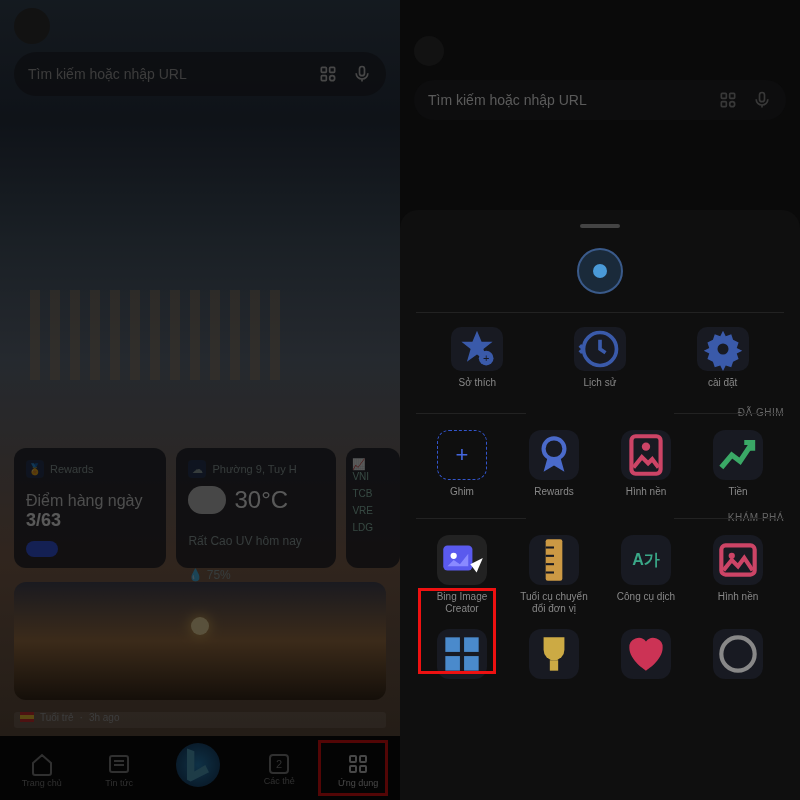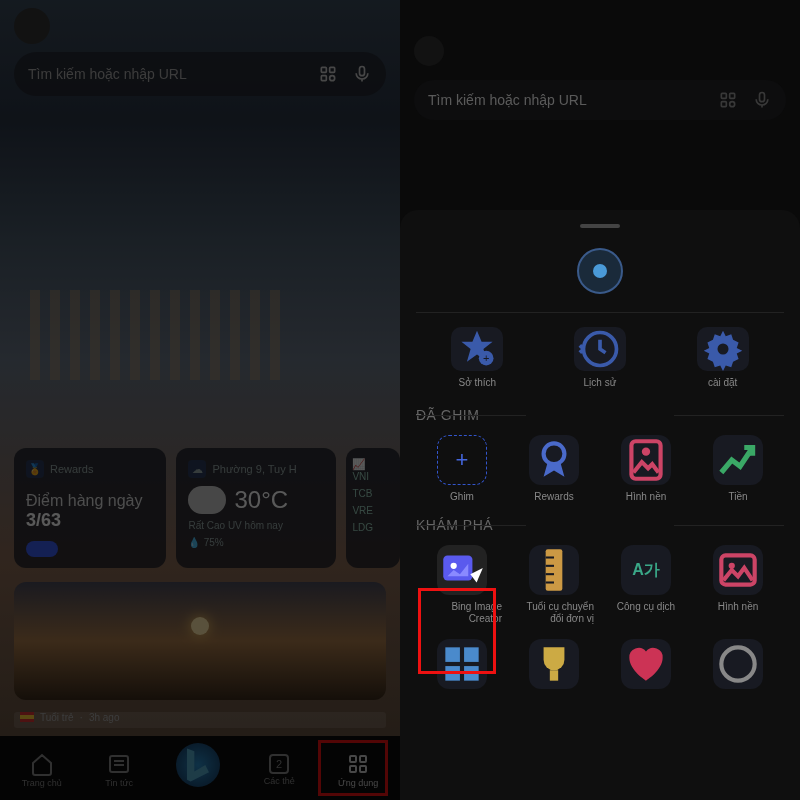--- a/index.html
+++ b/index.html
@@ -24,21 +24,21 @@
 .card-weather { width: 168px; height: 120px; }
 .card-stocks { width: 56px; height: 120px; padding: 10px 6px; }
 .card-head { display: flex; align-items: center; gap: 6px; font-size: 11px; color: #9aa; }
 .card-icon-sq { width: 18px; height: 18px; background: #2a3a5a; border-radius: 4px; display: flex; align-items: center; justify-content: center; }
 .rewards-title { color: #ddd; font-size: 16px; margin-top: 14px; }
 .rewards-num { color: #fff; font-size: 18px; font-weight: 600; }
 .rewards-toggle { margin-top: 10px; width: 32px; height: 16px; background: #3a5aee; border-radius: 8px; position: relative; }
 .weather-main { display: flex; align-items: flex-start; gap: 8px; margin-top: 8px; }
 .weather-cloud { width: 38px; height: 28px; background: #ccc; border-radius: 14px; position: relative; }
 .weather-temp { color: #fff; font-size: 24px; font-weight: 300; }
-.weather-sub { color: #9aa; font-size: 10px; margin-top: 6px; }
+.weather-sub { color: #9aa; font-size: 12px; margin-top: 20px; }
 .stock-line { color: #9cb; font-size: 10px; margin-bottom: 6px; }
 
 .sunset-card { position: absolute; top: 582px; left: 14px; right: 14px; height: 118px; background: linear-gradient(180deg, #4a4a5a, #aa7a4a, #3a2a1a); border-radius: 12px; }
 .sunset-sun { position: absolute; left: 50%; top: 30%; width: 18px; height: 18px; background: #ffe8aa; border-radius: 50%; transform: translateX(-50%); box-shadow: 0 0 14px #ffcc66; }
 
 .news-strip { position: absolute; bottom: 72px; left: 14px; right: 14px; height: 16px; background: rgba(255,255,255,0.12); border-radius: 3px; display: flex; align-items: flex-start; padding: 0 6px; font-size: 10px; color: #aaa; gap: 6px; }
 .news-flag { width: 14px; height: 10px; background: linear-gradient(180deg, #d33 33%, #fc3 33%, #fc3 66%, #d33 66%); }
 
 .bottom-nav { position: absolute; bottom: 0; left: 0; right: 0; height: 64px; background: #0a0a0a; display: flex; align-items: center; justify-content: space-around; padding-top: 4px; }
 .nav-item { display: flex; flex-direction: column; align-items: center; gap: 2px; color: #888; font-size: 9px; }
@@ -54,30 +54,30 @@
 .panel-handle { width: 40px; height: 4px; background: #444; border-radius: 2px; margin: 0 auto 20px; }
 .panel-avatar { width: 46px; height: 46px; border-radius: 50%; background: #1a2a3a; border: 2px solid #3a5a8a; margin: 0 auto 18px; display: flex; align-items: center; justify-content: center; }
 .avatar-head { width: 14px; height: 14px; border-radius: 50%; background: #4a9ad8; }
 .panel-divider { height: 1px; background: #222; margin: 0 0 14px; }
 
 .quick-row { display: flex; justify-content: space-around; margin-bottom: 18px; }
 .quick-item { display: flex; flex-direction: column; align-items: center; width: 80px; }
 .quick-box { width: 52px; height: 44px; background: #181a22; border-radius: 10px; display: flex; align-items: center; justify-content: center; margin-bottom: 6px; }
 .quick-label { color: #888; font-size: 10px; text-align: center; line-height: 1.2; }
 
-.section-title { color: #666; font-size: 14px; text-align: left; margin: 10px 0 12px; letter-spacing: 0.5px; position: relative; }
+.section-title { color: #666; font-size: 10px; text-align: right; margin: 10px 0 12px; letter-spacing: 0.5px; position: relative; }
 .section-title::before, .section-title::after { content: ''; position: absolute; top: 50%; width: 30%; height: 1px; background: #222; }
 .section-title::before { left: 0; }
 .section-title::after { right: 0; }
 
 .grid-row { display: flex; justify-content: space-around; margin-bottom: 14px; }
 .grid-item { display: flex; flex-direction: column; align-items: center; width: 80px; }
 .grid-box { width: 50px; height: 50px; background: #181a22; border-radius: 12px; display: flex; align-items: center; justify-content: center; margin-bottom: 6px; position: relative; }
 .grid-box.pin { border: 1px dashed #3355cc; background: transparent; }
-.grid-label { color: #888; font-size: 10px; text-align: right; line-height: 1.2; }
+.grid-label { color: #888; font-size: 10px; text-align: center; line-height: 1.2; }
 
 .highlight-red { position: absolute; border: 3px solid #ee1111; }
 .hl-bing { top: 588px; left: 418px; width: 78px; height: 86px; }
 
 svg { width: 100%; height: 100%; }
 .dim { filter: brightness(0.35); }
 </style>
 </head>
 <body>
 

